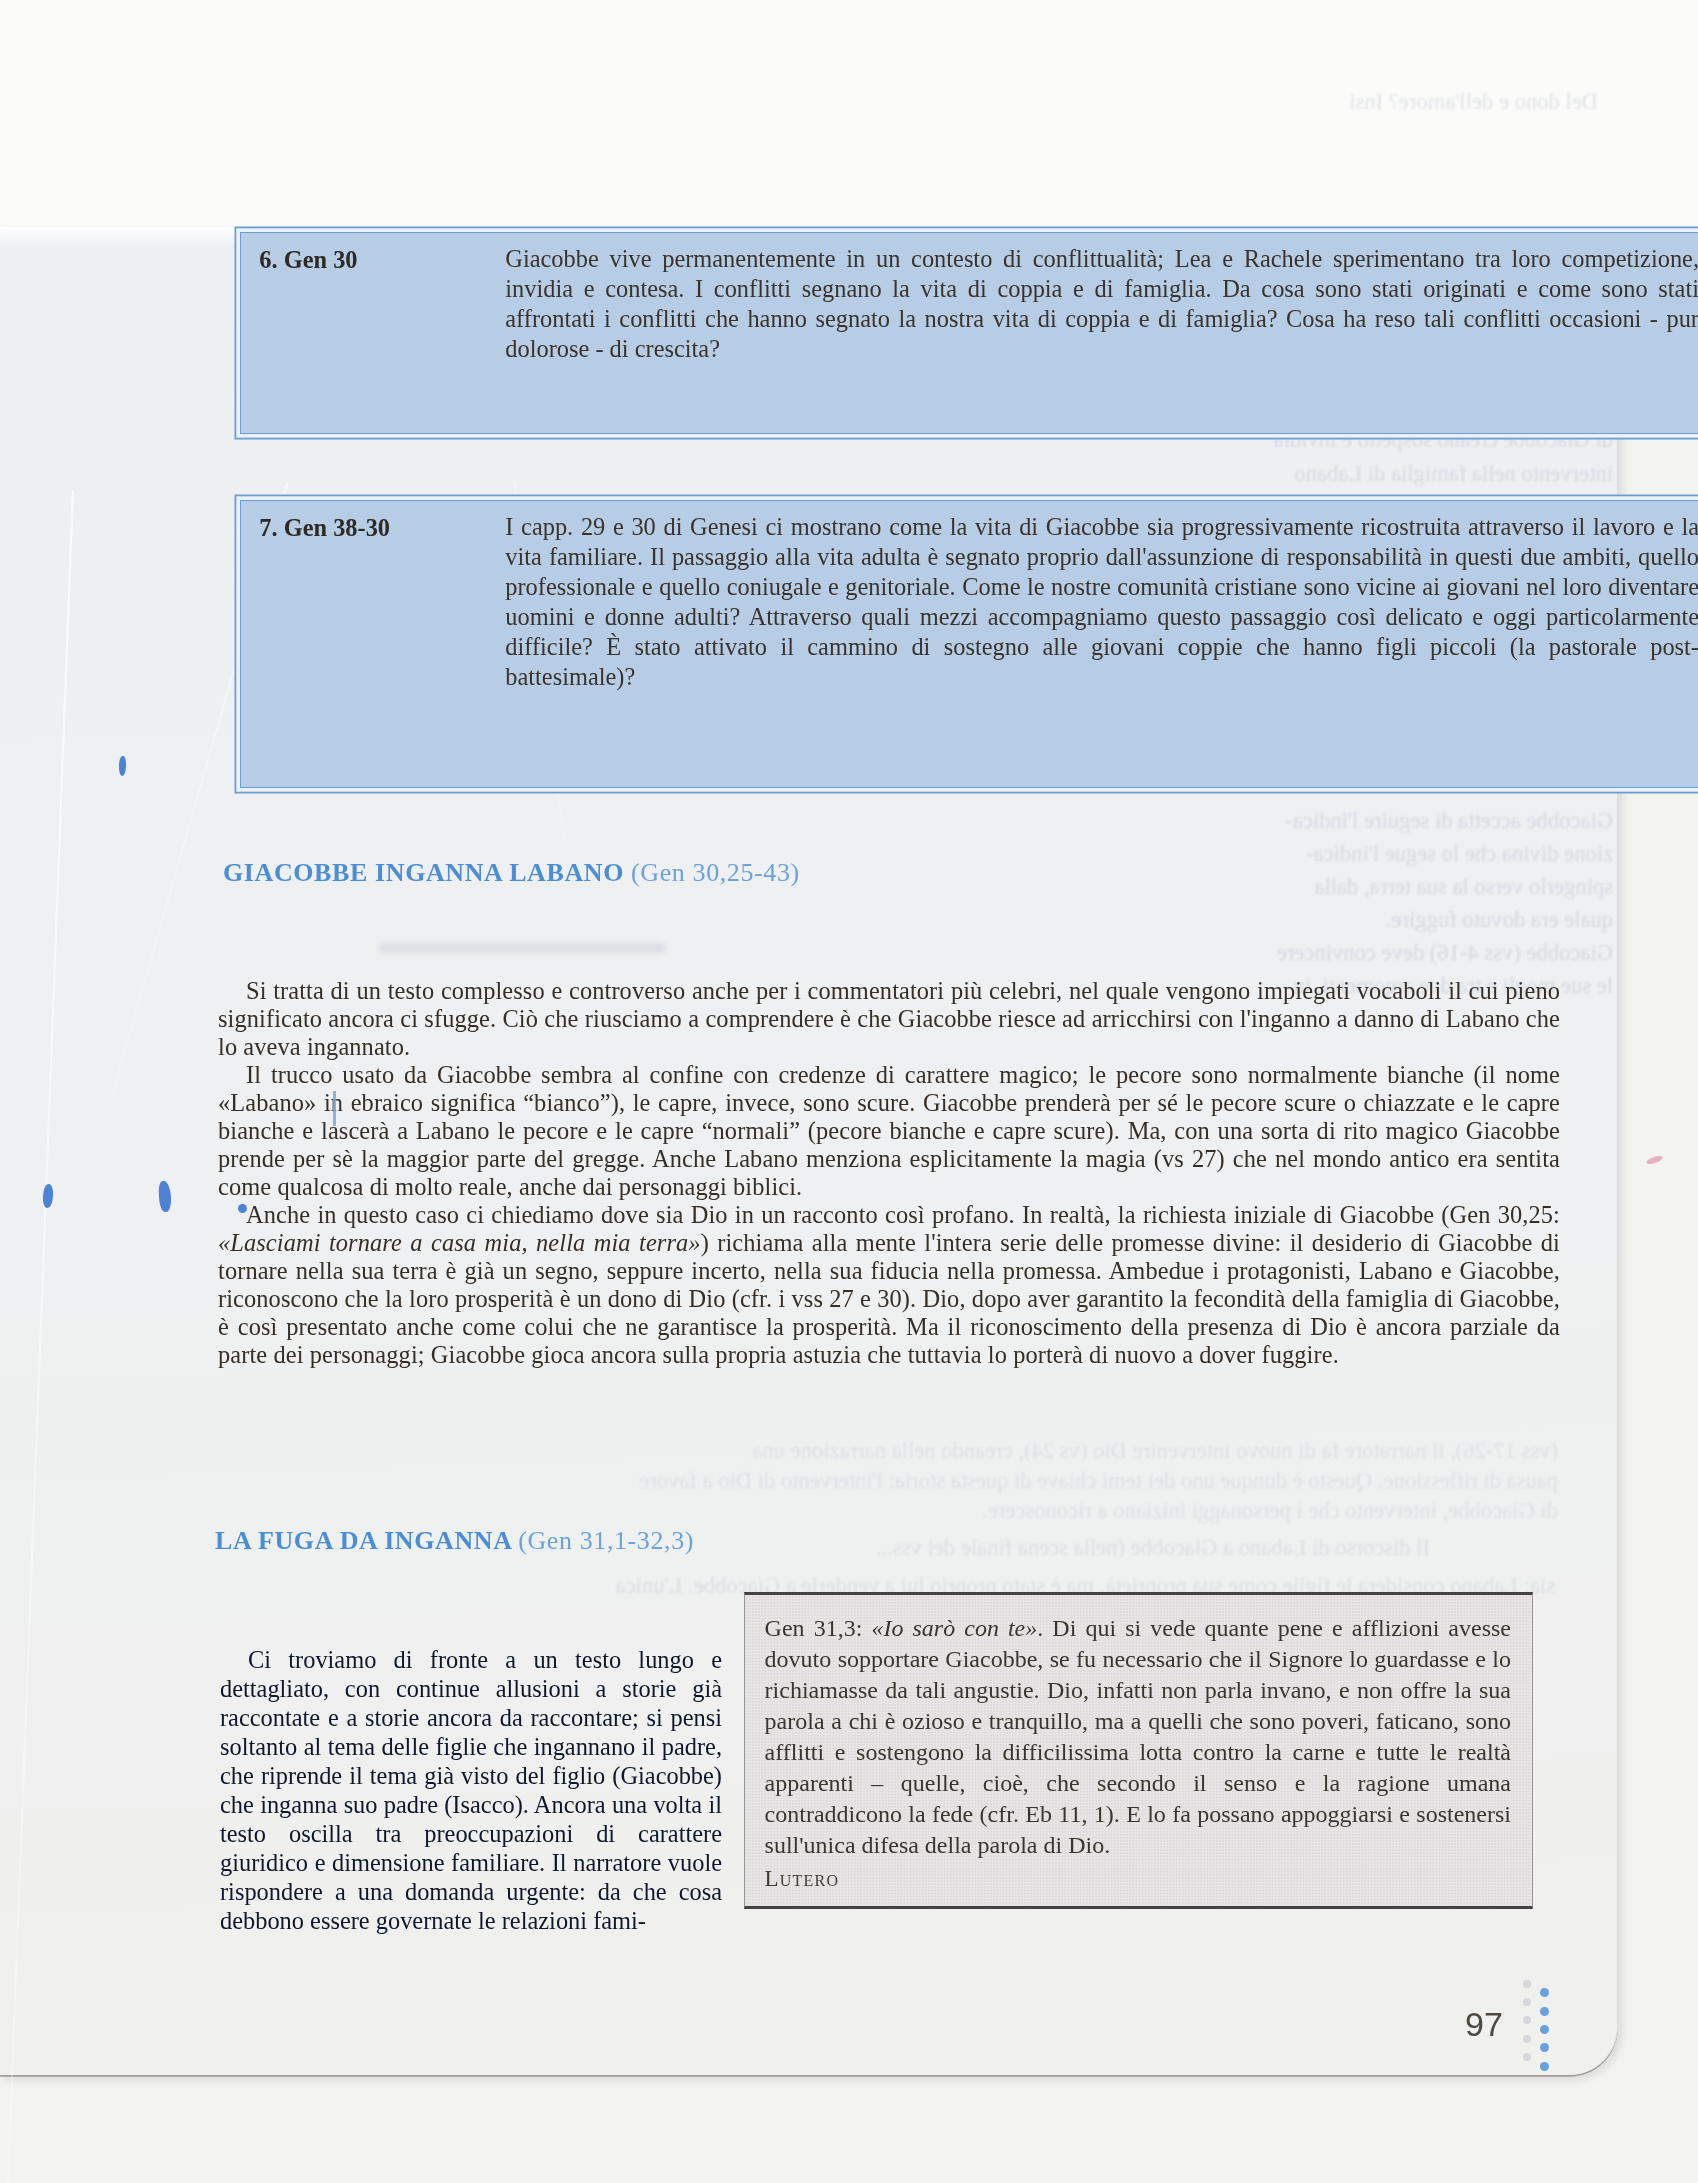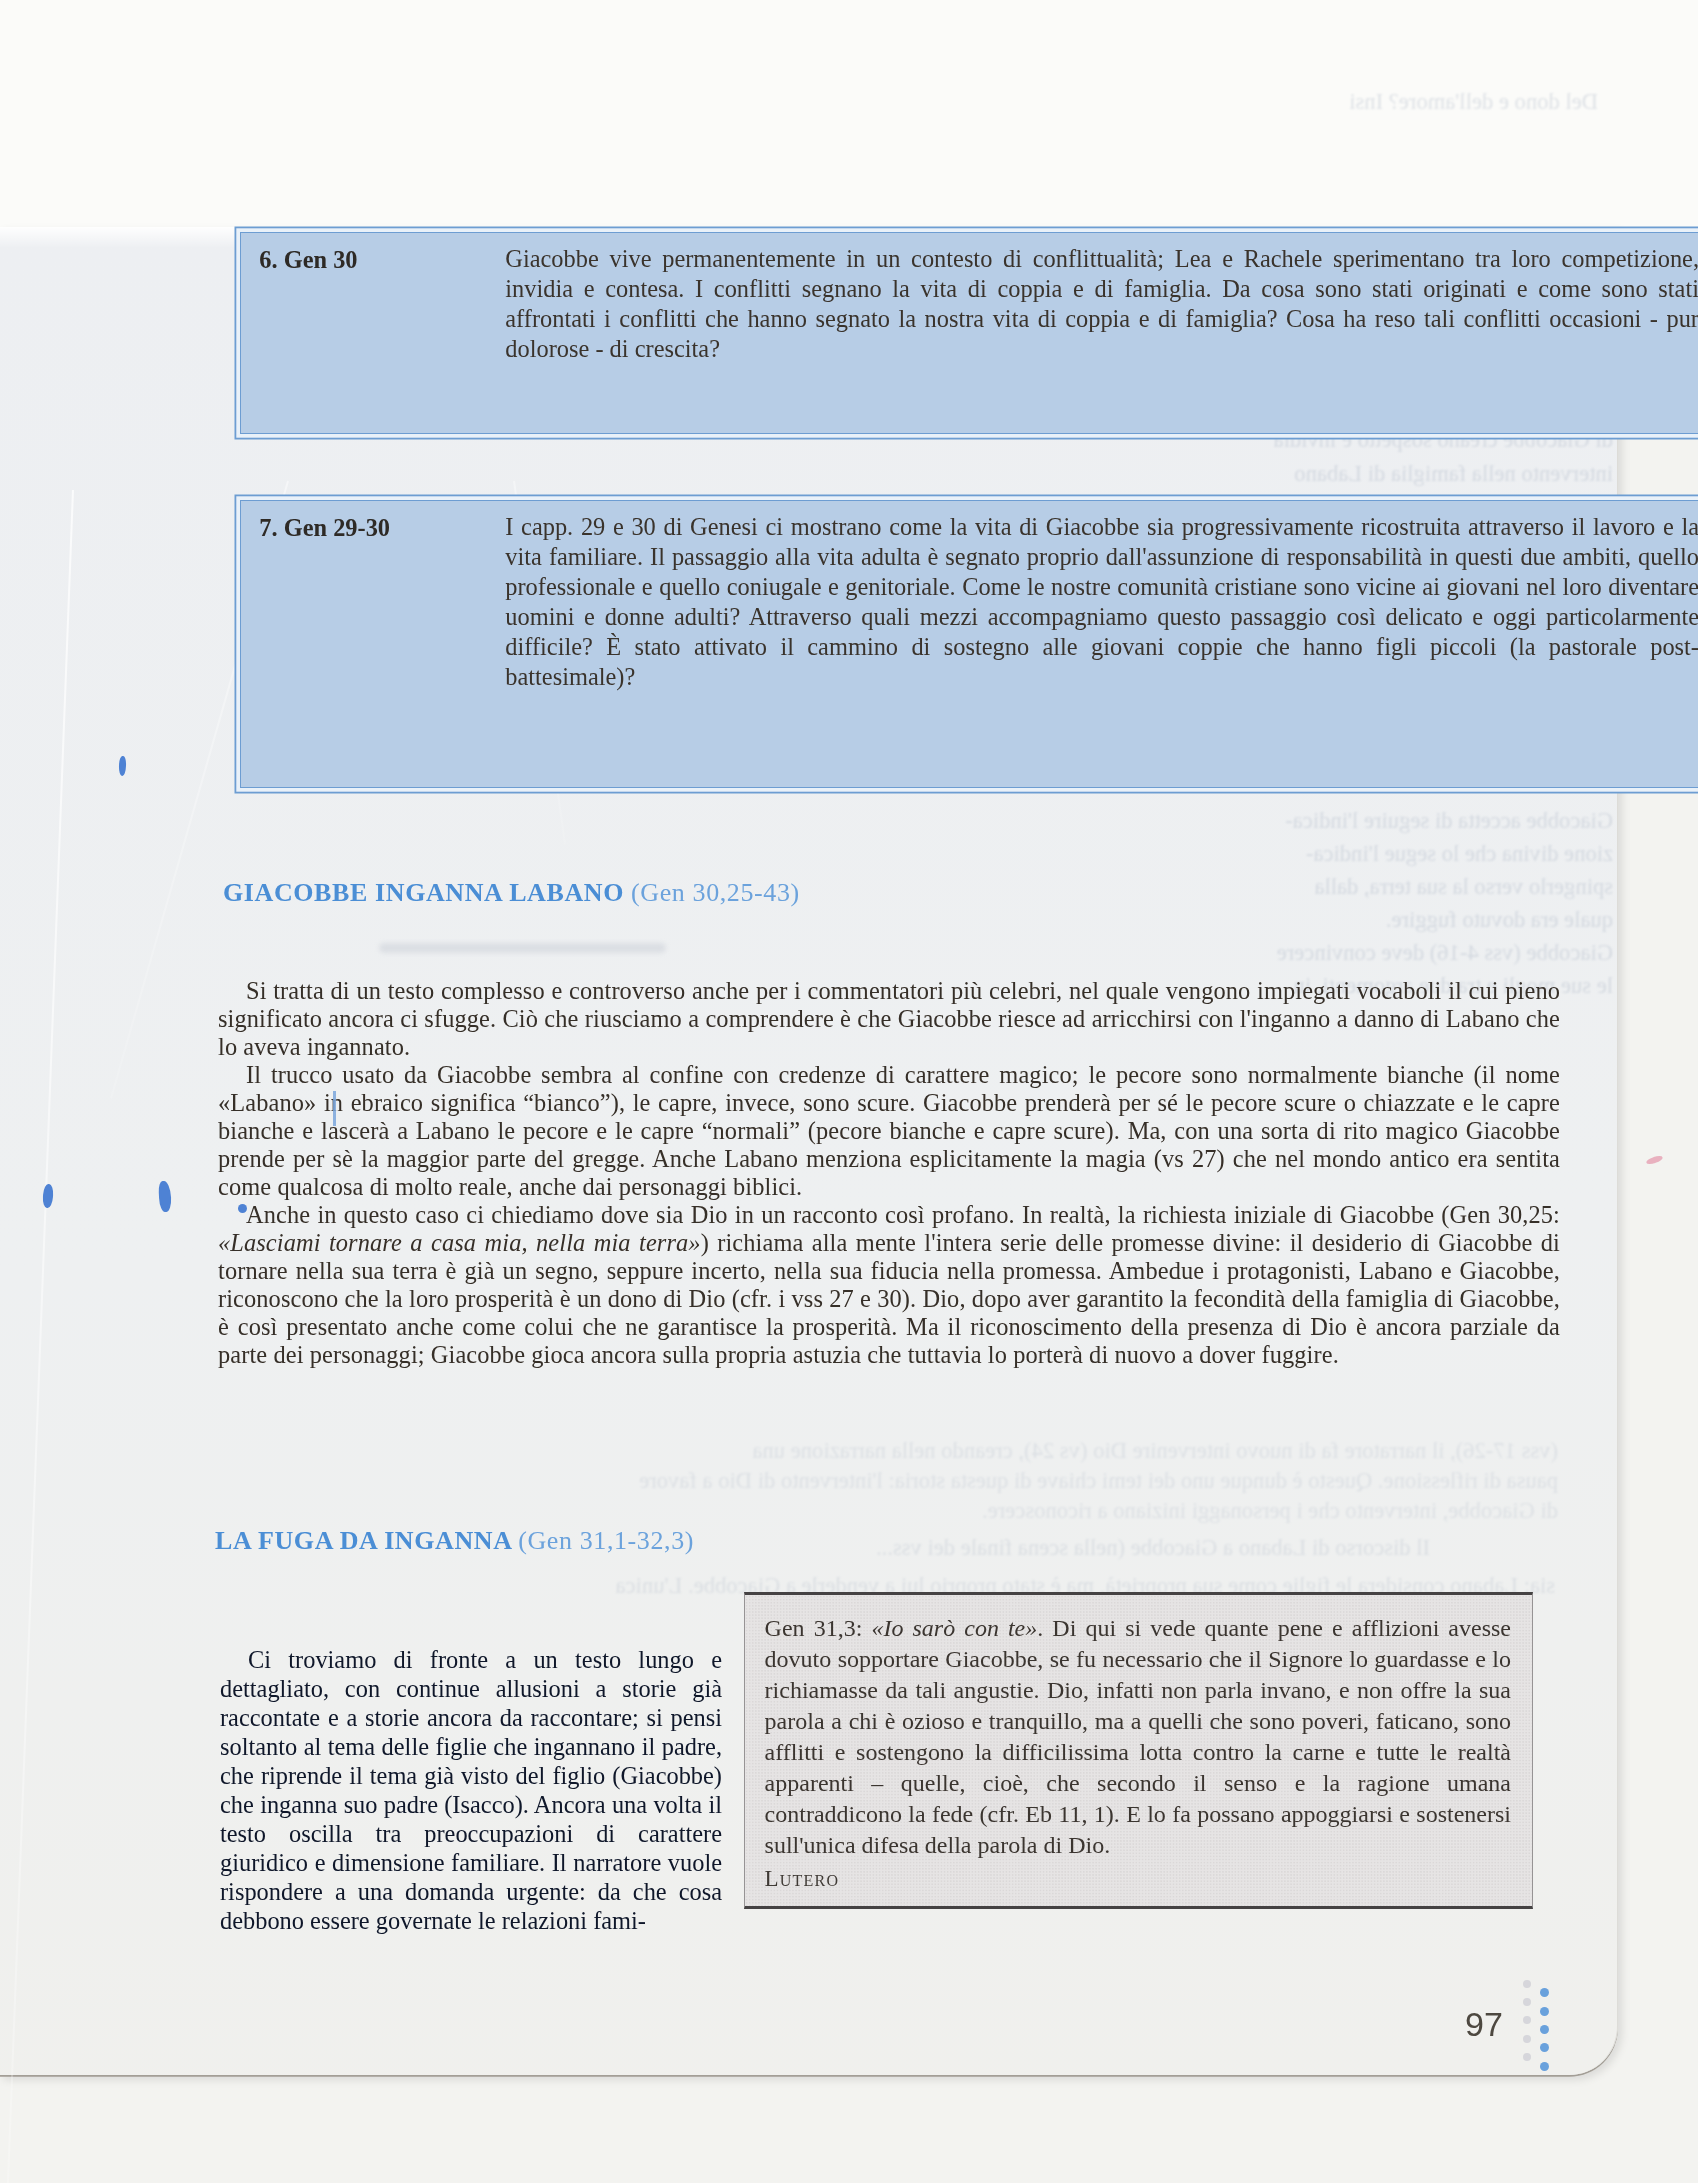--- a/index.html
+++ b/index.html
@@ -134,26 +134,26 @@
   <div class="qlabel">
     <span>6.</span>
     <span>Gen 30</span>
   </div>
   <div class="qtext">Giacobbe vive permanentemente in un contesto di conflittualità; Lea e Rachele sperimentano tra loro competizione, invidia e contesa. I conflitti segnano la vita di coppia e di famiglia. Da cosa sono stati originati e come sono stati affrontati i conflitti che hanno segnato la nostra vita di coppia e di famiglia? Cosa ha reso tali conflitti occasioni - pur dolorose - di crescita?</div>
 </div>
 
 <div class="qbox" style="top:500px; height:288px;">
   <div class="qlabel">
     <span>7.</span>
-    <span>Gen 29-30</span>
+    <span>Gen 38-30</span>
   </div>
   <div class="qtext">I capp. 29 e 30 di Genesi ci mostrano come la vita di Giacobbe sia progressivamente ricostruita attraverso il lavoro e la vita familiare. Il passaggio alla vita adulta è segnato proprio dall'assunzione di responsabilità in questi due ambiti, quello professionale e quello coniugale e genitoriale. Come le nostre comunità cristiane sono vicine ai giovani nel loro diventare uomini e donne adulti? Attraverso quali mezzi accompagniamo questo passaggio così delicato e oggi particolarmente difficile? È stato attivato il cammino di sostegno alle giovani coppie che hanno figli piccoli (la pastorale post-battesimale)?</div>
 </div>
 
-<div class="sec-head" style="left:223px; top:878px;">
+<div class="sec-head" style="left:223px; top:858px;">
   <span class="t">GIACOBBE INGANNA LABANO</span>
   <span class="r">(Gen 30,25-43)</span>
 </div>
 
 <div class="bodycopy">
   <p>Si tratta di un testo complesso e controverso anche per i commentatori più celebri, nel quale vengono impiegati vocaboli il cui pieno significato ancora ci sfugge. Ciò che riusciamo a comprendere è che Giacobbe riesce ad arricchirsi con l'inganno a danno di Labano che lo aveva ingannato.</p>
   <p>Il trucco usato da Giacobbe sembra al confine con credenze di carattere magico; le pecore sono normalmente bianche (il nome «Labano» in ebraico significa “bianco”), le capre, invece, sono scure. Giacobbe prenderà per sé le pecore scure o chiazzate e le capre bianche e lascerà a Labano le pecore e le capre “normali” (pecore bianche e capre scure). Ma, con una sorta di rito magico Giacobbe prende per sè la maggior parte del gregge. Anche Labano menziona esplicitamente la magia (vs 27) che nel mondo antico era sentita come qualcosa di molto reale, anche dai personaggi biblici.</p>
   <p><span>Anche in questo caso ci chiediamo dove sia Dio in un racconto così profano. In realtà, la richiesta iniziale di Giacobbe (Gen 30,25: </span><span class="it">«Lasciami tornare a casa mia, nella mia terra»</span><span>) richiama alla mente l'intera serie delle promesse divine: il desiderio di Giacobbe di tornare nella sua terra è già un segno, seppure incerto, nella sua fiducia nella promessa. Ambedue i protagonisti, Labano e Giacobbe, riconoscono che la loro prosperità è un dono di Dio (cfr. i vss 27 e 30). Dio, dopo aver garantito la fecondità della famiglia di Giacobbe, è così presentato anche come colui che ne garantisce la prosperità. Ma il riconoscimento della presenza di Dio è ancora parziale da parte dei personaggi; Giacobbe gioca ancora sulla propria astuzia che tuttavia lo porterà di nuovo a dover fuggire.</span></p>
 </div>
 

